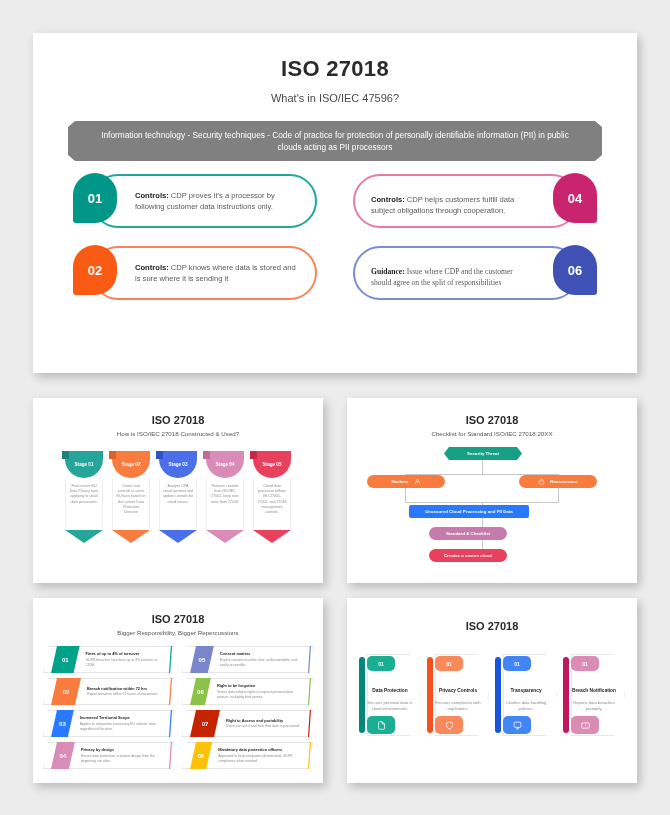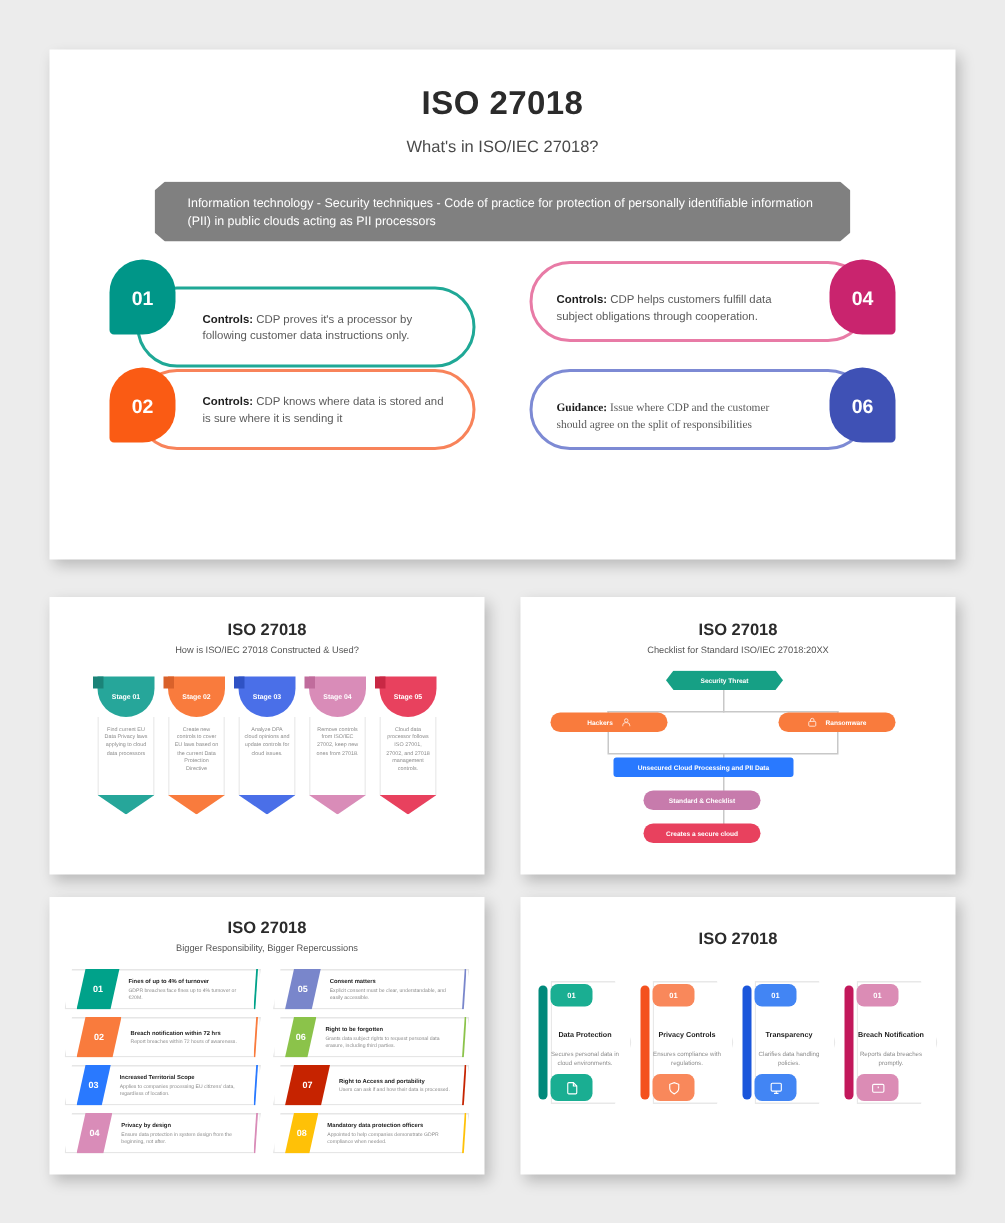--- a/index.html
+++ b/index.html
@@ -12,22 +12,22 @@
   }
   .page { position:relative; width:670px; height:815px; }
 
   .slide { position:absolute; background:#fff; box-shadow:3px 4px 9px rgba(0,0,0,0.22); }
 
   
   #slide-main { left:33px; top:33px; width:604px; height:340px; }
   .m-title { text-align:center; font-size:22px; font-weight:bold; color:#2b2b2b; letter-spacing:0.3px; margin-top:23px; }
   .m-sub { text-align:center; font-size:11px; color:#4a4a4a; margin-top:10px; }
   .m-banner {
-    margin:17px auto 0; width:464px; background:#808080; color:#fff;
-    font-size:8.3px; line-height:1.45; padding:8px 22px;
+    margin:17px auto 0; width:534px; background:#808080; color:#fff;
+    font-size:8.3px; line-height:1.45; text-align:center; padding:8px 22px;
     clip-path: polygon(7px 0, calc(100% - 7px) 0, 100% 6px, 100% calc(100% - 6px), calc(100% - 7px) 100%, 7px 100%, 0 calc(100% - 6px), 0 6px);
   }
   .m-cols { display:flex; margin-top:13px; padding:0 40px; gap:36px; }
   .m-col { flex:1; display:flex; flex-direction:column; gap:18px; }
 
   .pill { position:relative; height:54px; }
   .pill-body {
     position:absolute; top:0; height:54px; border-radius:27px;
     background:#fff; border:2.2px solid #ccc;
     display:flex; align-items:center;
@@ -130,26 +130,26 @@
   .feat-p { position:absolute; left:4px; top:46px; width:54px; text-align:center;
     font-size:4.1px; line-height:1.4; color:#8d8d8d; }
 </style>
 </head>
 <body>
 
 <div class="page">
 
   <div class="slide" id="slide-main">
     <div class="m-title">ISO 27018</div>
-    <div class="m-sub">What's in ISO/IEC 27018?</div>
+    <div class="m-sub">What's in ISO/IEC 47596?</div>
     <div class="m-banner">Information technology - Security techniques - Code of practice for protection of personally identifiable information (PII) in public clouds acting as PII processors</div>
     <div class="m-cols">
       <div class="m-col" id="col-left">
           <div class="pill pill-left">
-            <div class="pill-body" style="border-color: rgb(31, 168, 150); margin-top: 17px;">
+            <div class="pill-body" style="border-color: rgb(31, 168, 150);">
               <div class="pill-txt"><b>Controls:</b> CDP proves it's a processor by following customer data instructions only.</div>
             </div>
             <div class="badge" style="background: rgb(0, 150, 136);">01</div>
           </div>
           <div class="pill pill-left">
             <div class="pill-body" style="border-color: rgb(248, 131, 90);">
               <div class="pill-txt"><b>Controls:</b> CDP knows where data is stored and is sure where it is sending it</div>
             </div>
             <div class="badge" style="background: rgb(250, 91, 20);">02</div>
           </div>

